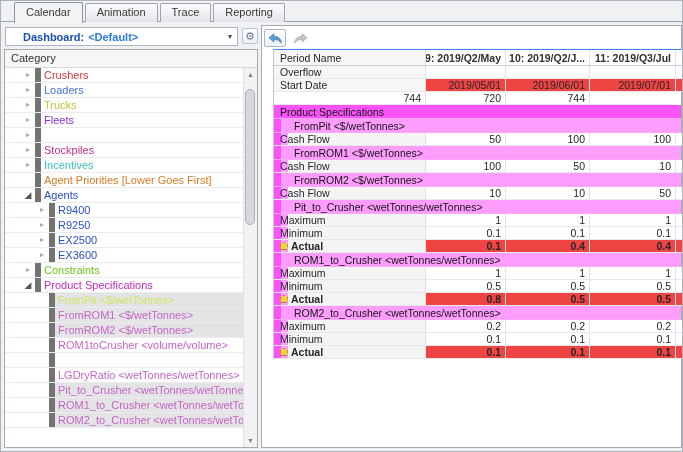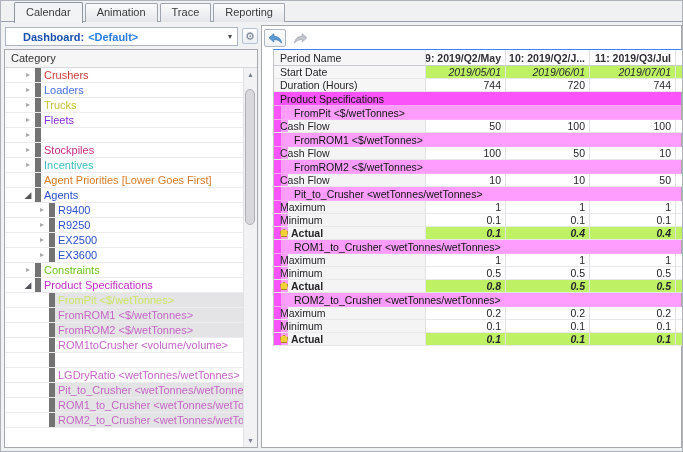--- a/index.html
+++ b/index.html
@@ -57,21 +57,21 @@
   .ptable{position:absolute;left:11px;top:23px;right:0;border-top:1px solid #3b82f6;border-left:1px solid #C6C6CC;}
   .trow{display:grid;grid-template-columns:151px 80px 84px 86px 1fr;}
   .cell{box-sizing:border-box;height:13px;display:flex;align-items:center;font-size:10.5px;line-height:12px;
         color:#26262A;border-bottom:1px solid #E8E8EB;border-left:1px solid #E2E2E6;padding:0 4px;overflow:hidden;white-space:nowrap;}
   .trow .cell:first-child{border-left:none;}
   .hcell{height:16px;background:#FDFDFE;border-bottom:1px solid #C9C9D0;}
   .hcell.vcell{font-weight:bold;color:#303036;}
   .lcell{background:#F6F6F7;padding-left:6px;}
   .lcell.ind2{background:linear-gradient(to right,#F953F9 0 7px,#FF9DFF 7px 14px,#F4F4F5 14px);}
   .vcell{justify-content:flex-end;background:#fff;}
-  .vcell.shaded{background:#bef264;font-style:italic;}
+  .vcell.shaded{background:#ef4444;}
   .boldrow{font-weight:bold;}
   .sec{grid-column:1/-1;display:flex;align-items:center;height:14px;box-sizing:border-box;font-size:10.5px;color:#141414;
         border-bottom:1px solid #FCA9FC;}
   .sec1{background:#F953F9;padding-left:6px;}
   .sec2{background:linear-gradient(to right,#F953F9 0 7px,#FF9DFF 7px);padding-left:20px;}
   .goal{flex:none;width:8px;height:8px;margin-right:3px;background:#F2D238;border:1px solid #A5871E;box-sizing:border-box;
         clip-path:polygon(50% 0,100% 28%,84% 100%,16% 100%,0 28%);}
 </style>
 </head>
 <body>
@@ -290,31 +290,37 @@
       <div class="trow">
           <div class="cell hcell lcell">Period Name</div>
           <div class="cell hcell vcell">9: 2019/Q2/May</div>
           <div class="cell hcell vcell">10: 2019/Q2/J...</div>
           <div class="cell hcell vcell">11: 2019/Q3/Jul</div>
           <div class="cell hcell"></div>
         </div>
       <div>
           <div class="trow">
             <div class="cell lcell ind0">
+              <span>Overflow</span>
+            </div>
+            <div class="cell vcell"></div>
+            <div class="cell vcell"></div>
+            <div class="cell vcell"></div>
+            <div class="cell vcell"></div>
+          </div>
+          <div class="trow">
+            <div class="cell lcell ind0">
               <span>Start Date</span>
             </div>
             <div class="cell vcell shaded">2019/05/01</div>
             <div class="cell vcell shaded">2019/06/01</div>
             <div class="cell vcell shaded">2019/07/01</div>
             <div class="cell vcell shaded"></div>
           </div>
           <div class="trow">
-            <div class="cell lcell ind0">
-              <span>Duration (Hours)</span>
-            </div>
             <div class="cell vcell">744</div>
             <div class="cell vcell">720</div>
             <div class="cell vcell">744</div>
             <div class="cell vcell"></div>
           </div>
           <div class="trow">
             <div class="sec sec1">Product Specifications</div>
           </div>
           <div class="trow">
             <div class="sec sec2">FromPit &lt;$/wetTonnes&gt;</div>

